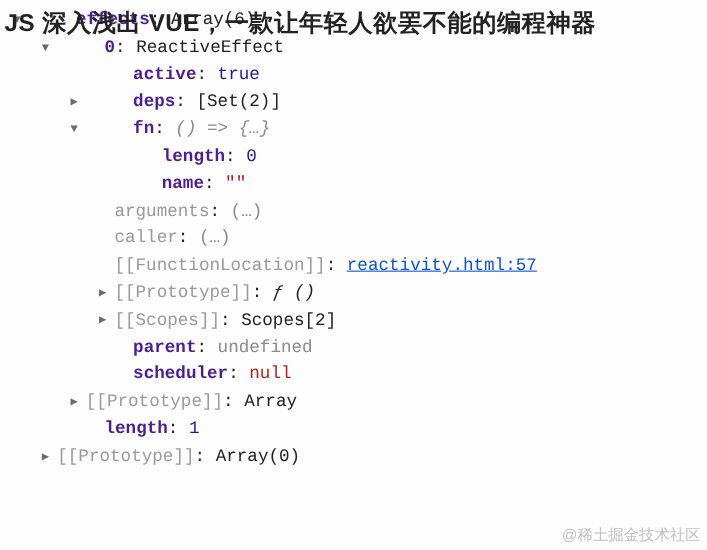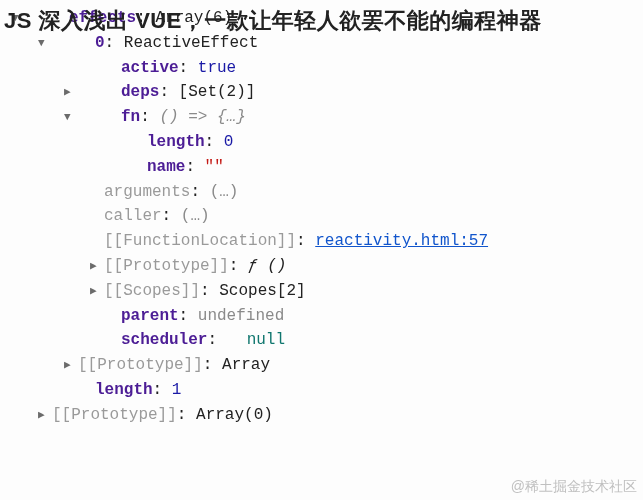--- a/index.html
+++ b/index.html
@@ -49,21 +49,21 @@
   .noarrow {
     display: inline-block;
     width: 14px;
   }
   .key { color: #4c1d95; font-weight: 700; margin-left: 43px; }
   .keydim { color: #9a9a9a; font-weight: 400; }
   .colon { color: #222; }
   .valclass { color: #222; }
   .valbool { color: #1a1aa6; }
   .valundef { color: #8a8a8a; }
-  .valnull { color: #0f766e; margin-left: 20px; }
+  .valnull { color: #b91c1c; }
   .valnum { color: #1a1aa6; }
   .valstr { color: #c41a16; }
   .valfn { color: #8a8a8a; font-style: italic; }
   .valset { color: #222; }
   .valprotof { font-style: italic; color: #222; }
   .link { color: #1155cc; text-decoration: underline; cursor: pointer; text-align: right; }
 </style>
 </head>
 <body>
 

